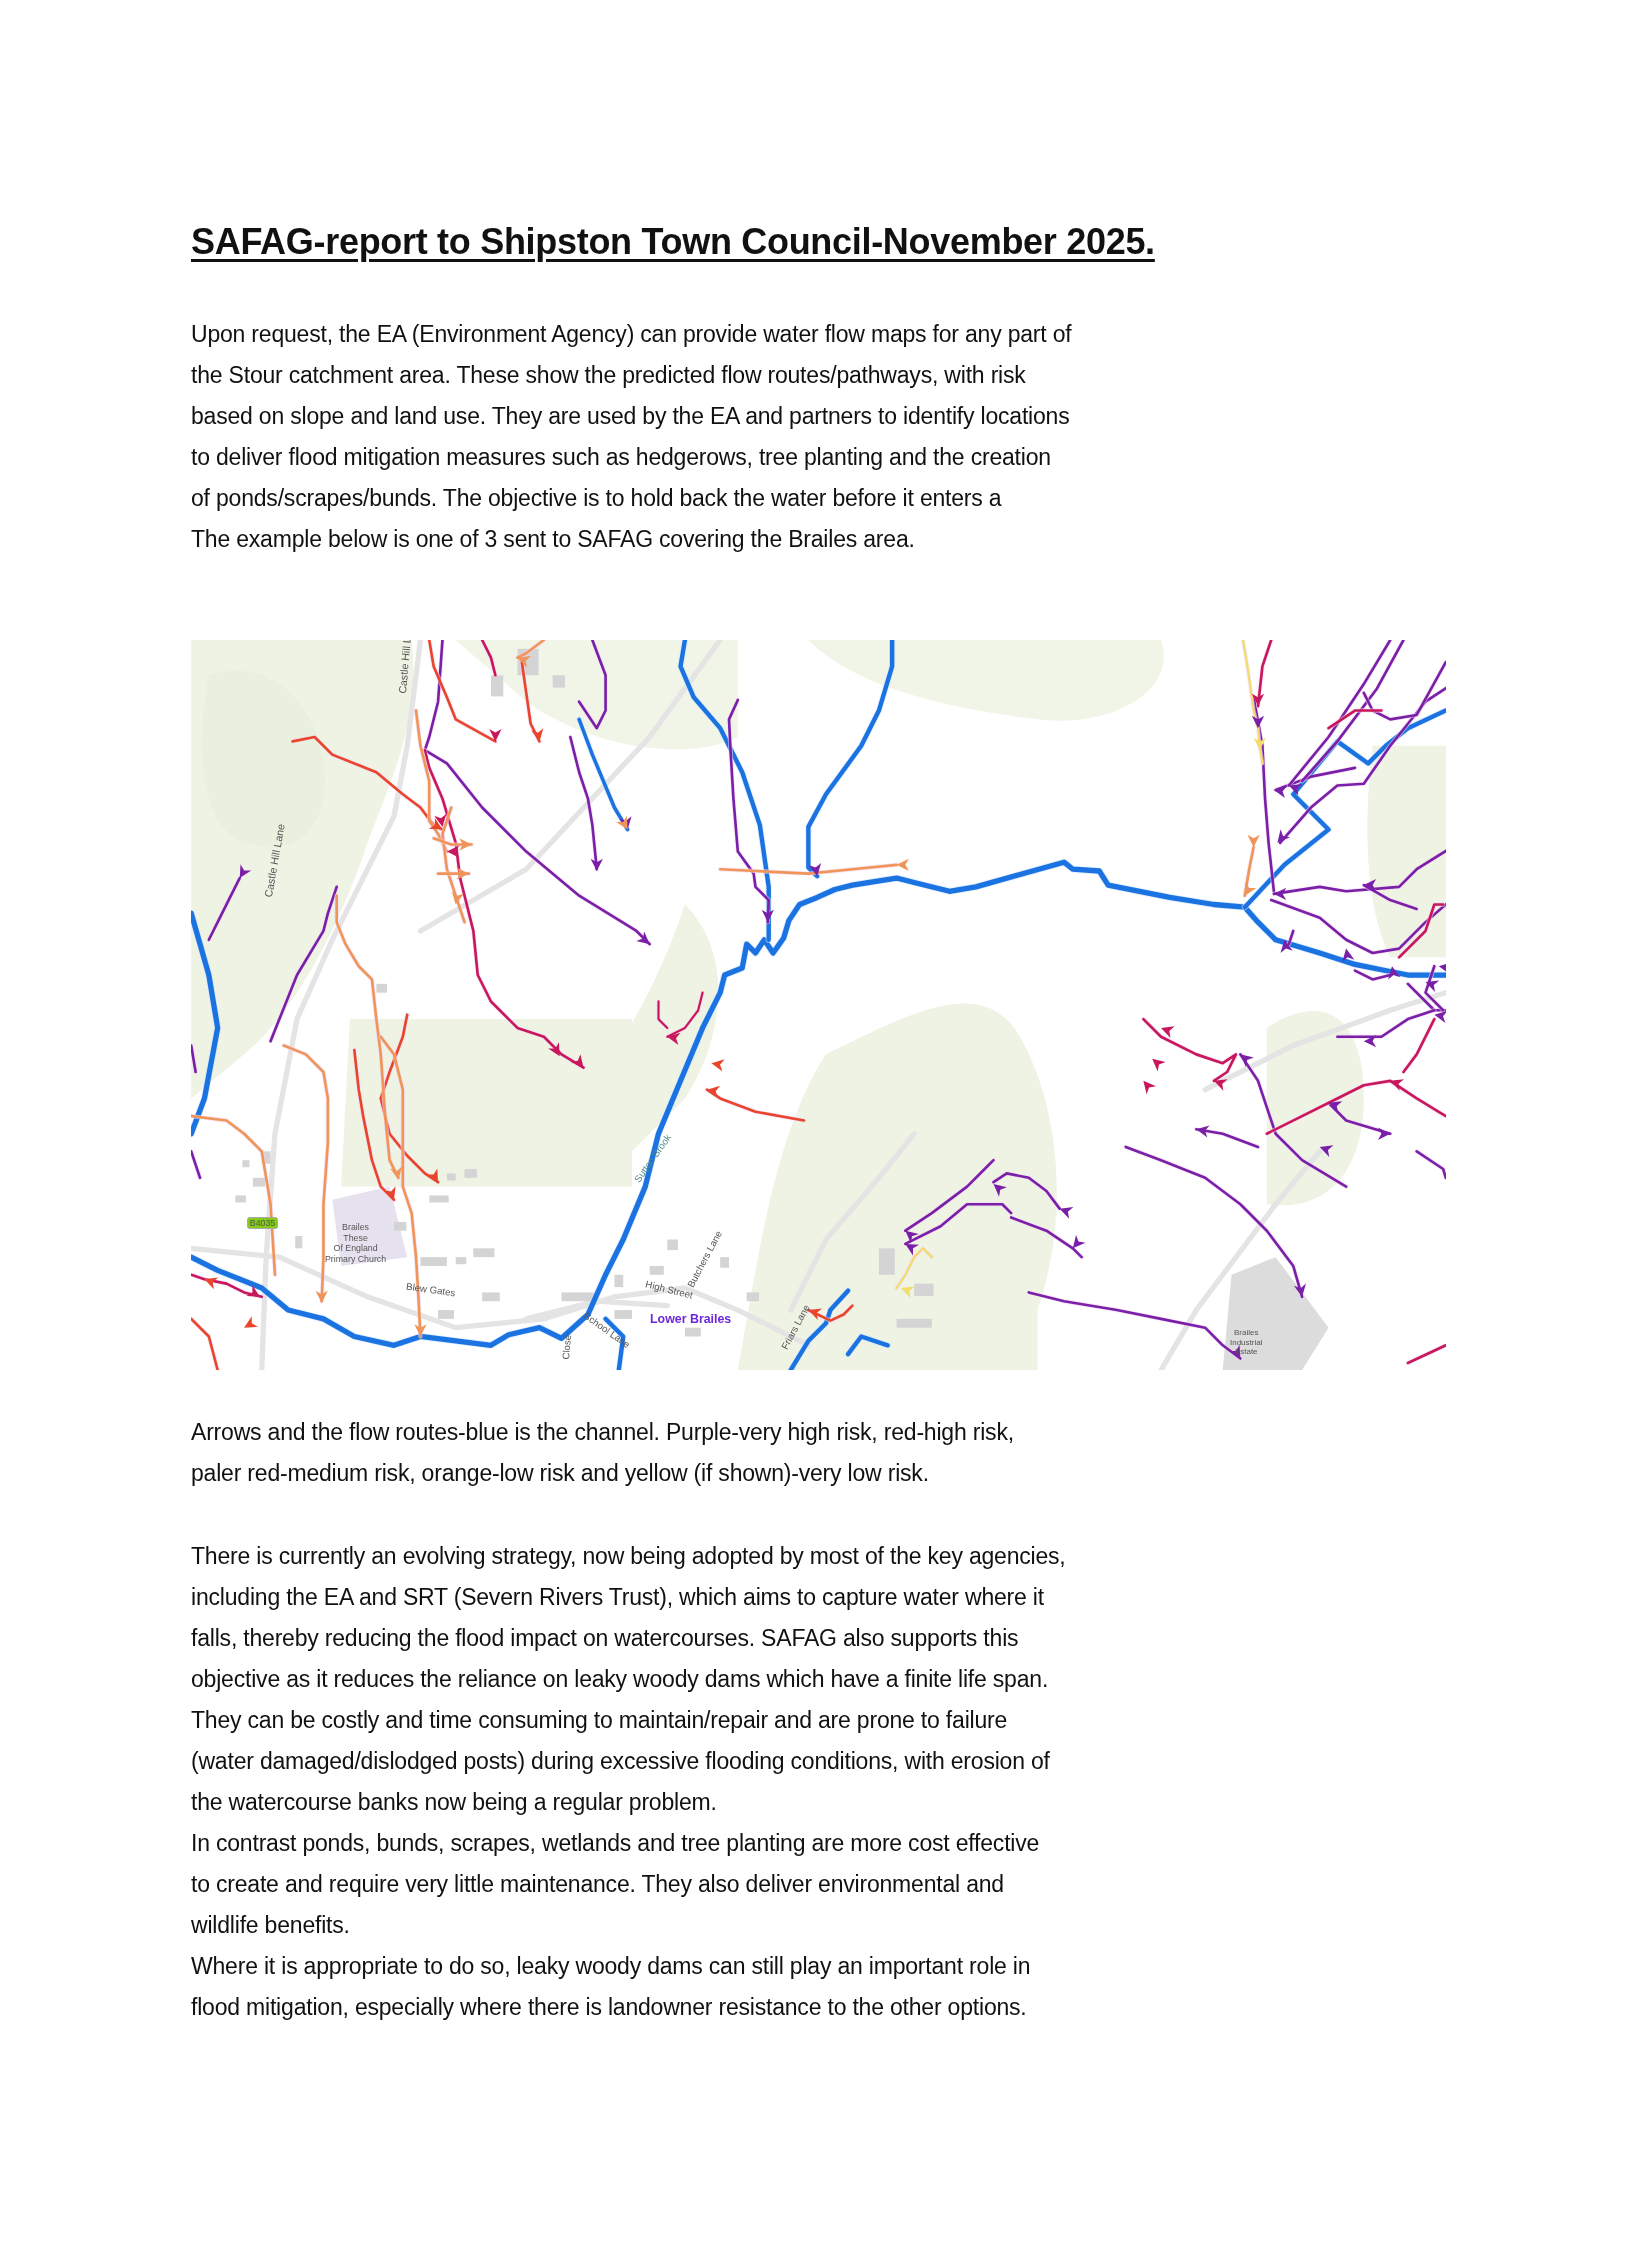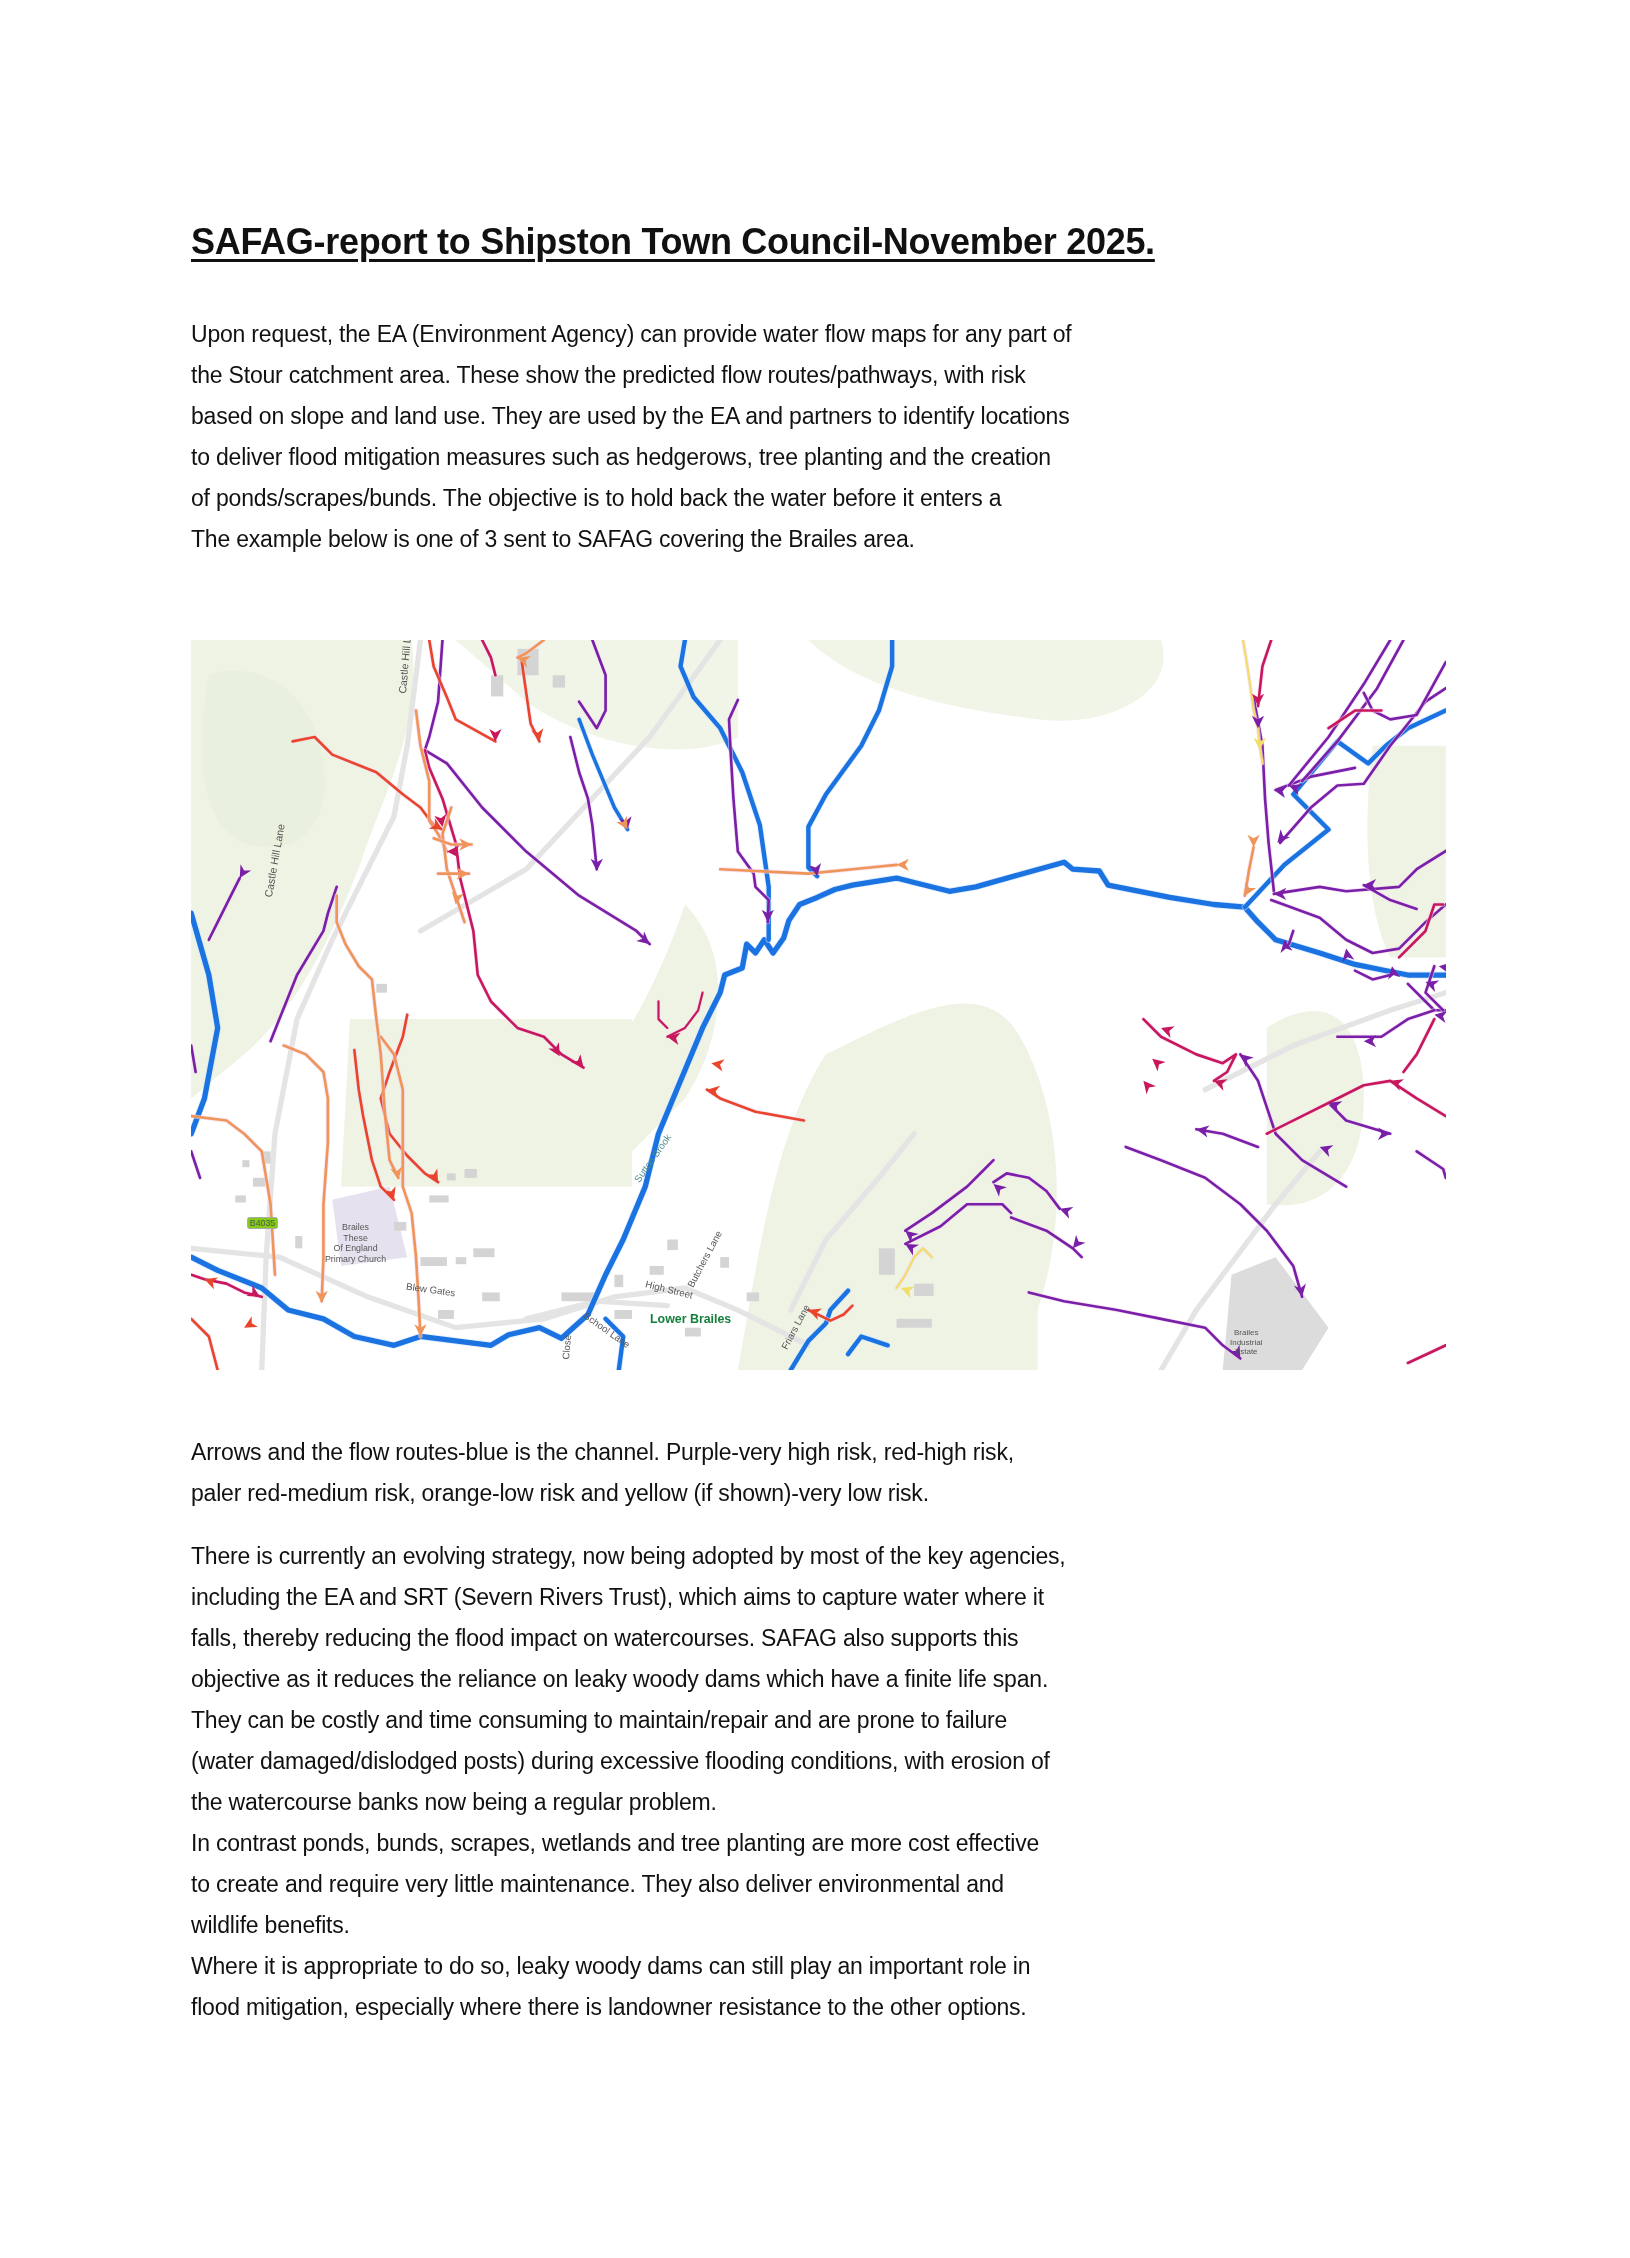--- a/index.html
+++ b/index.html
@@ -5,21 +5,21 @@
   html, body { margin: 0; padding: 0; background: #ffffff; }
   body { width: 1630px; height: 2258px; position: relative; overflow: hidden;
          font-family: "Liberation Sans", "DejaVu Sans", sans-serif; color: #111; }
   .title { position: absolute; left: 191px; top: 221px; margin: 0;
            font-size: 36px; font-weight: bold; text-decoration: underline;
            text-decoration-thickness: 2.6px; text-underline-offset: 5.3px; letter-spacing: -0.3px; }
   .para { position: absolute; left: 191px; width: 1262px; margin: 0;
           font-size: 23px; line-height: 41px; letter-spacing: -0.2px; }
   .para span { display: block; white-space: nowrap; }
   #p1 { top: 314px; }
-  #p3 { top: 1412px; margin-top: 20px; }
+  #p3 { top: 1412px; }
   #p4 { top: 1536px; }
   .map { position: absolute; left: 191px; top: 640px; width: 1255px; height: 730px;
          background: #ffffff; overflow: hidden; }
   .map svg { position: absolute; left: 0; top: 0; width: 1255px; height: 730px; }
   .maplabel { position: absolute; color: #555; font-family: "Liberation Sans", sans-serif;
               white-space: nowrap; }
 </style>
 </head>
 <body>
 
@@ -320,21 +320,21 @@
   <span class="maplabel" style="left:56px;top:577px;font-size:8.8px;border:0.9px solid #aaa;border-radius:2.6px;padding:0 1.8px;background:#84cc16;">B4035</span>
   <div class="maplabel" style="left:134px;top:582px;font-size:8.8px;line-height:10.6px;text-align:center;">
     <div>Brailes</div>
     <div>These</div>
     <div>Of England</div>
     <div>Primary Church</div>
   </div>
   <span class="maplabel" style="left:215px;top:644px;font-size:9.7px;transform:rotate(8deg);">Blew Gates</span>
   <span class="maplabel" style="left:454px;top:644px;font-size:9.7px;transform:rotate(14deg);">High Street</span>
   <span class="maplabel" style="left:494px;top:644px;font-size:9.7px;transform:rotate(-62deg);transform-origin:left top;">Butchers Lane</span>
-  <span class="maplabel" style="left:459px;top:672px;font-size:12.4px;font-weight:bold;color:#15803d;">Lower Brailes</span>
+  <span class="maplabel" style="left:459px;top:672px;font-size:12.4px;font-weight:bold;color:#6d28d9;">Lower Brailes</span>
   <span class="maplabel" style="left:397px;top:670px;font-size:9.7px;transform:rotate(35deg);transform-origin:left top;">School Lane</span>
   <span class="maplabel" style="left:369px;top:719px;font-size:9.7px;transform:rotate(-85deg);transform-origin:left top;">Close</span>
   <span class="maplabel" style="left:588px;top:706px;font-size:9.7px;transform:rotate(-62deg);transform-origin:left top;">Friars Lane</span>
   <span class="maplabel" style="left:441px;top:538px;font-size:9.7px;color:#4f8a8a;transform:rotate(-55deg);transform-origin:left top;">Sutton Brook</span>
   <div class="maplabel" style="left:1039px;top:688px;font-size:8px;line-height:9.7px;text-align:center;">
     <div>Brailes</div>
     <div>Industrial</div>
     <div>Estate</div>
   </div>
 </div>

